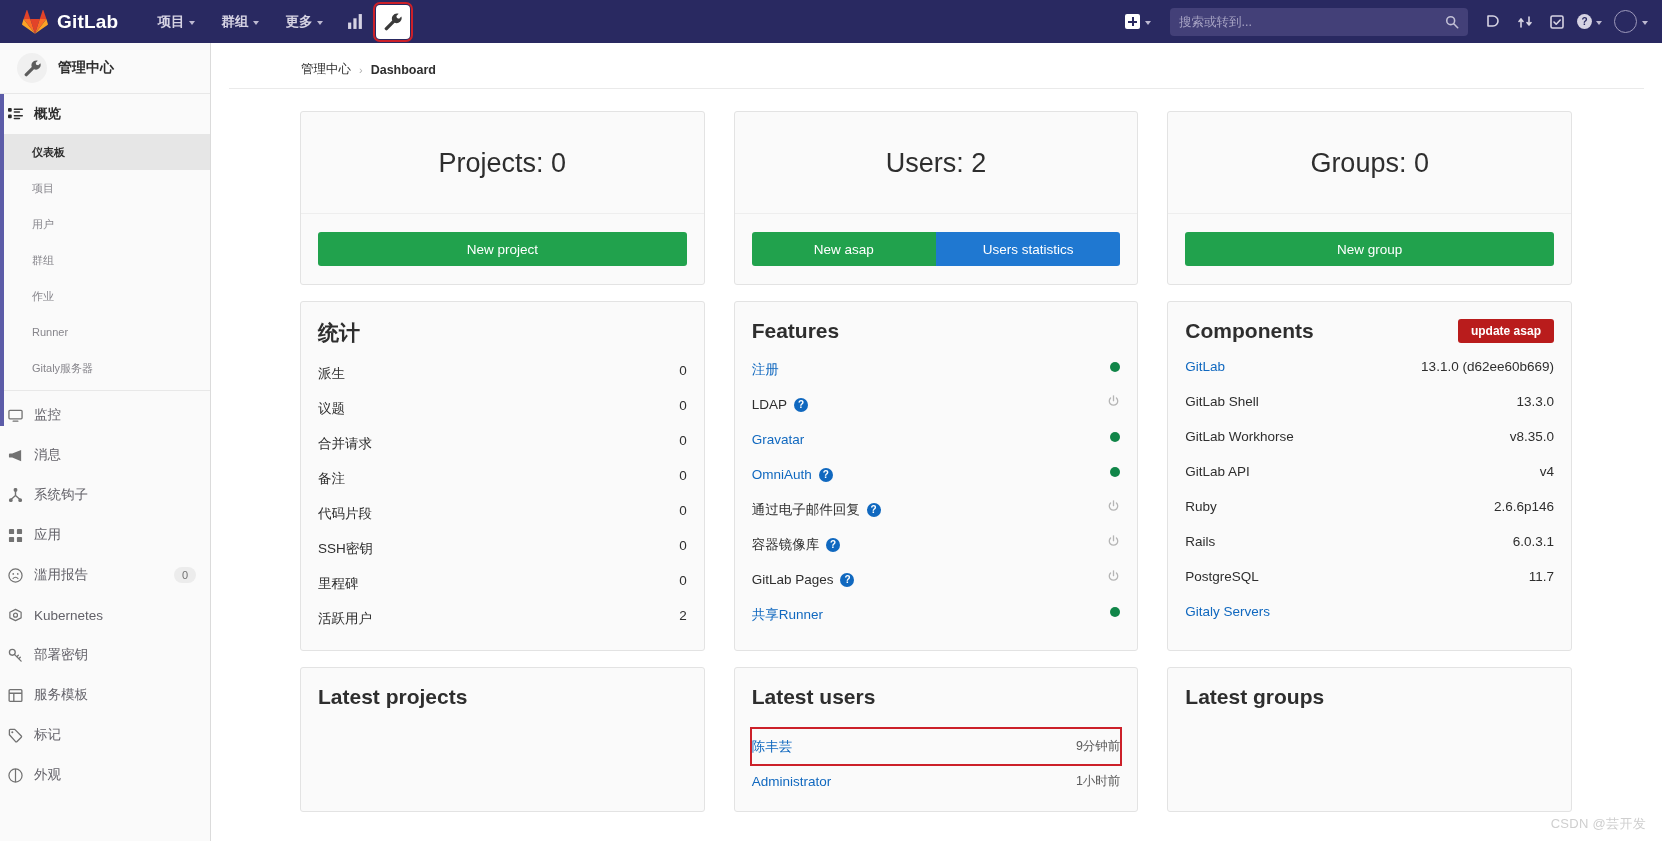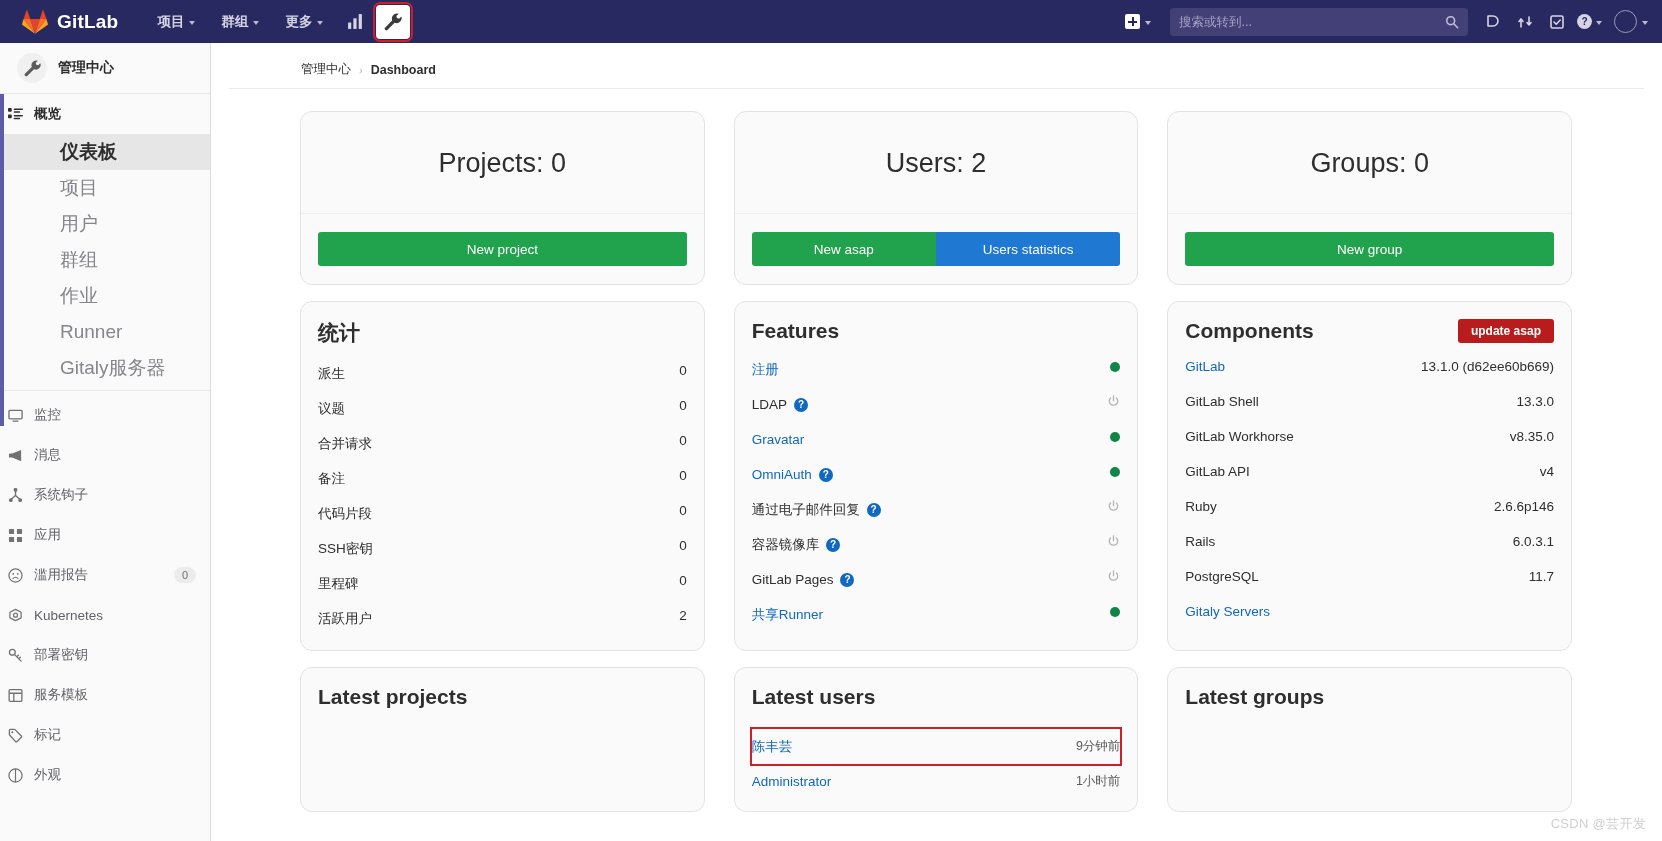--- a/index.html
+++ b/index.html
@@ -82,21 +82,21 @@
 
   .sb-item {
     height: 40px; display: flex; align-items: center; gap: 11px;
     padding-left: 7px; padding-right: 14px; cursor: pointer;
     font-size: 13.5px; color: #626168;
   }
   .sb-item.group { font-weight: 700; color: #2e2e2e; }
   .sb-icon { width: 16px; height: 16px; flex: 0 0 16px; display: flex; align-items: center; justify-content: center; }
   .sb-sub {
     height: 36px; display: flex; align-items: center;
-    padding-left: 60px; cursor: pointer; font-size: 19px; color: #86858b;
+    padding-left: 32px; cursor: pointer; font-size: 11px; color: #86858b;
   }
   .sb-sub.active { background: #e6e6e6; color: #2e2e2e; font-weight: 700; }
   .sb-badge {
     margin-left: auto; background: #ececec; color: #707070;
     font-size: 11px; border-radius: 9px; padding: 2px 8px; min-width: 22px; text-align: center;
   }
   .sb-divider { height: 1px; background: #e8e8e8; margin: 4px 0; }
 
   
   .main {
@@ -110,21 +110,21 @@
   }
   .bc-link { color: #2e2e2e; cursor: pointer; }
   .bc-sep { color: #b0b0b0; font-size: 11px; }
   .bc-current { color: #2e2e2e; font-weight: 600; }
 
   .grid {
     display: grid; grid-template-columns: 1fr 1fr 1fr; gap: 29px;
     padding: 22px 90px 0 89px;
   }
   .card {
-    background: #fafafa; border: 1px solid #e3e3e3; border-radius: 12px;
+    background: #fafafa; border: 1px solid #e3e3e3; border-radius: 3px;
   }
 
   
   .counter-card { padding: 0; }
   .counter-title {
     font-size: 27px; font-weight: 400; color: #2e2e2e;
     text-align: center; padding: 36px 0 34px 0;
     border-bottom: 1px solid #eeeeee;
   }
   .counter-actions { padding: 18px 17px; display: flex; }

